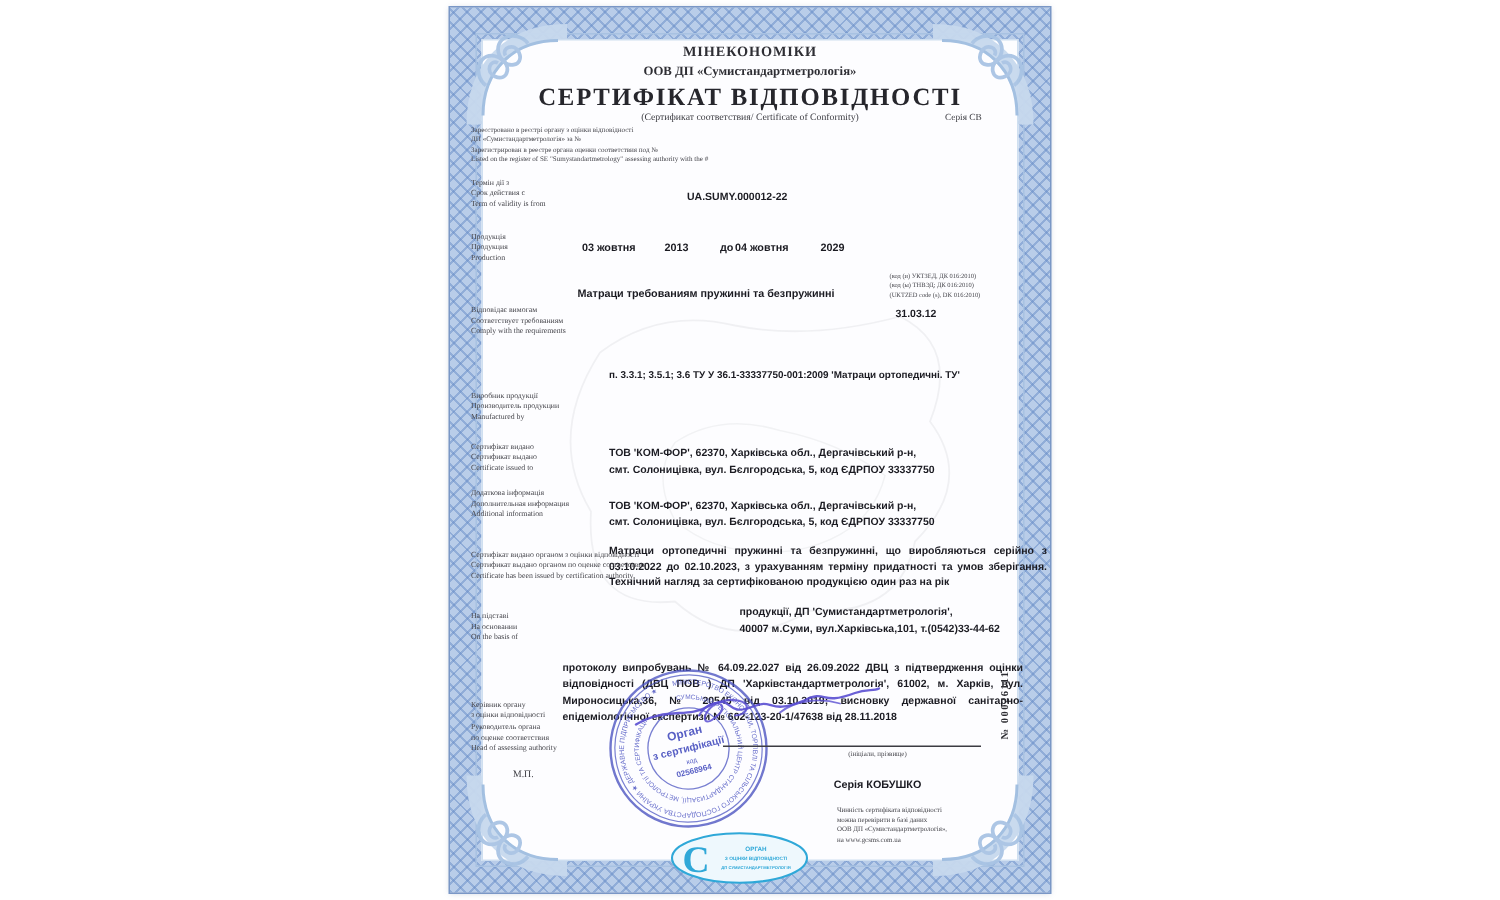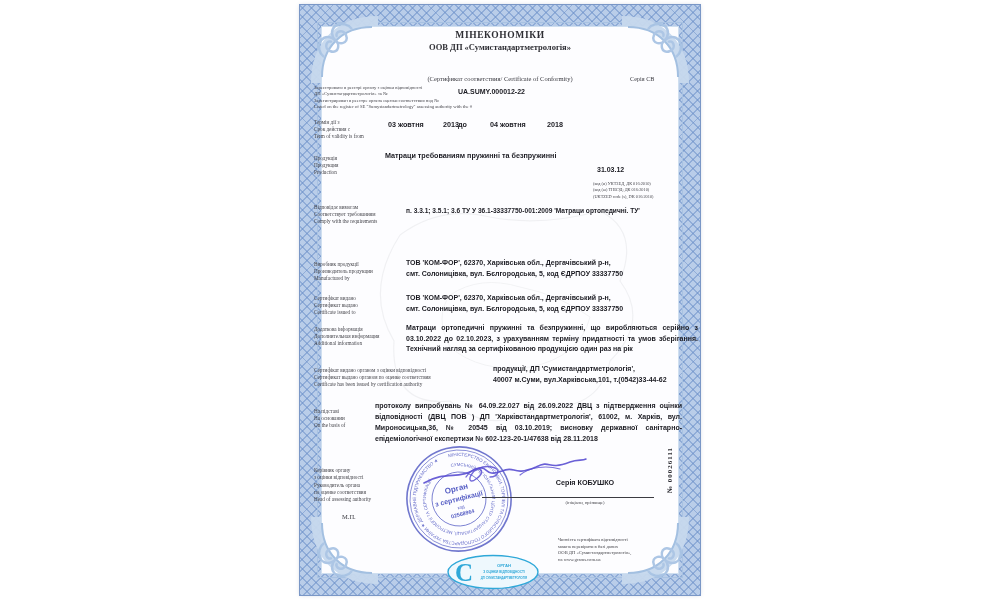--- a/index.html
+++ b/index.html
@@ -27,21 +27,21 @@
   .center { width:100%; text-align:center; }
 
   .ministry { top:25px; font-weight:bold; font-size:9.5px; letter-spacing:.6px; color:#2e2e34; }
   .org      { top:37px; font-weight:bold; font-size:8.5px; color:#2e2e34;text-align:center; }
   .title    { top:50px; font-weight:bold; font-size:16.5px; letter-spacing:1.2px; color:#26262c; }
   .subtitle { top:70px; font-size:6.5px; color:#3a3a40; }
   .series   { left:330px; top:70px; font-size:6.2px; color:#3a3a40; }
 
   .lbl { font-size:5.2px; line-height:1.35; color:#46464c; }
   .lbl-sm { font-size:4.7px; line-height:1.35; color:#46464c; }
-  .val { font-family:"Liberation Sans", sans-serif; font-weight:bold; color:#1b1b22; font-size:7.2px; }
+  .val { font-family:"Liberation Sans", sans-serif; font-weight:bold; color:#1b1b22; font-size:7.2px;margin-top:40px; }
 
   .regblock { left:14px; top:80px; }
   .regnumber { left:158px; top:83px; font-size:7px; }
 
   .validity-labels { left:14px; top:114px; }
   .vd { top:115px; }
 
   .product-labels { left:14px; top:150px; }
   .product-value { left:85px; top:146px; }
   .code { left:297px; top:161px; font-size:7px; }
@@ -114,41 +114,42 @@
     <path d="M16,44 c-10,-8 -4,-24 8,-19 c10,4 7,17 -2,13 c-7,-3 -3,-12 2,-9" stroke="#a9c4e4" stroke-width="2.5" fill="none"></path>
   </svg>
 
   <svg class="abs watermark" width="300" height="320">
     <path d="M40,80 q40,-30 90,-18 q50,10 110,-6 q40,20 20,70 q30,40 -10,80 q-10,50 -70,46 q-50,30 -90,-6 q-60,6 -56,-60 q-30,-50 6,-106" stroke="#e6e7ea" stroke-width="1.2" fill="none"></path>
     <path d="M90,140 q30,-20 70,-8 q40,8 70,30 q-10,40 -60,50 q-50,6 -80,-20 q-16,-30 0,-52" stroke="#e9eaec" stroke-width="1" fill="none"></path>
   </svg>
 
   <div class="abs center ministry">МІНЕКОНОМІКИ</div>
   <div class="abs center org">ООВ ДП «Сумистандартметрологія»</div>
+  <div class="abs center title">СЕРТИФІКАТ ВІДПОВІДНОСТІ</div>
   <div class="abs center subtitle">(Сертификат соответствия/ Certificate of Conformity)</div>
   <div class="abs series">Серія СВ</div>
 
   <div class="abs regblock lbl-sm">
     <div>Зареєстровано в реєстрі органу з оцінки відповідності</div>
     <div>ДП «Сумистандартметрологія» за №</div>
     <div>Зарегистрирован в реестре органа оценки соответствия под №</div>
     <div>Listed on the register of SE "Sumystandartmetrology" assessing authority with the #</div>
   </div>
   <div class="abs val regnumber">UA.SUMY.000012-22</div>
 
   <div class="abs validity-labels lbl">
     <div>Термін дії з</div>
     <div>Срок действия с</div>
     <div>Term of validity is from</div>
   </div>
   <div class="abs val vd" style="left:88px">03 жовтня</div>
   <div class="abs val vd" style="left:143px">2013</div>
-  <div class="abs val vd" style="left:158px">до</div>
+  <div class="abs val vd" style="left:180px">до</div>
   <div class="abs val vd" style="left:190px">04 жовтня</div>
-  <div class="abs val vd" style="left:247px">2018</div>
+  <div class="abs val vd" style="left:247px">2029</div>
 
   <div class="abs product-labels lbl">
     <div>Продукція</div>
     <div>Продукция</div>
     <div>Production</div>
   </div>
   <div class="abs val product-value">Матраци требованиям пружинні та безпружинні</div>
   <div class="abs val code">31.03.12</div>
   <div class="abs code-notes">
     <div>(код (и) УКТЗЕД, ДК 016:2010)</div>

